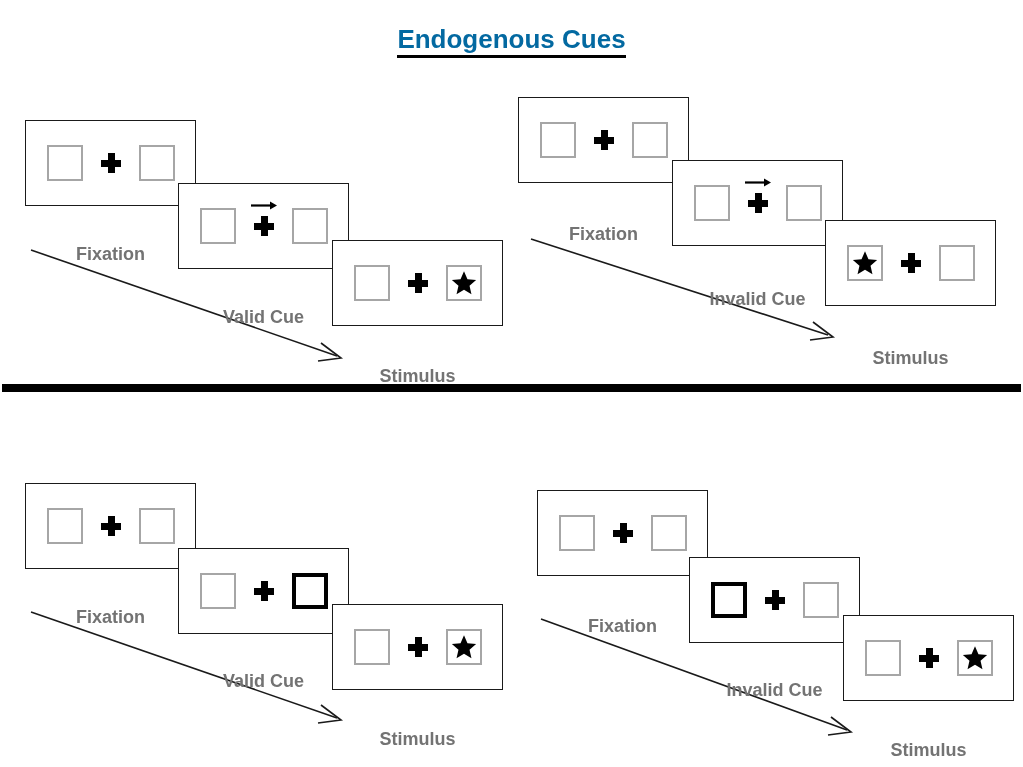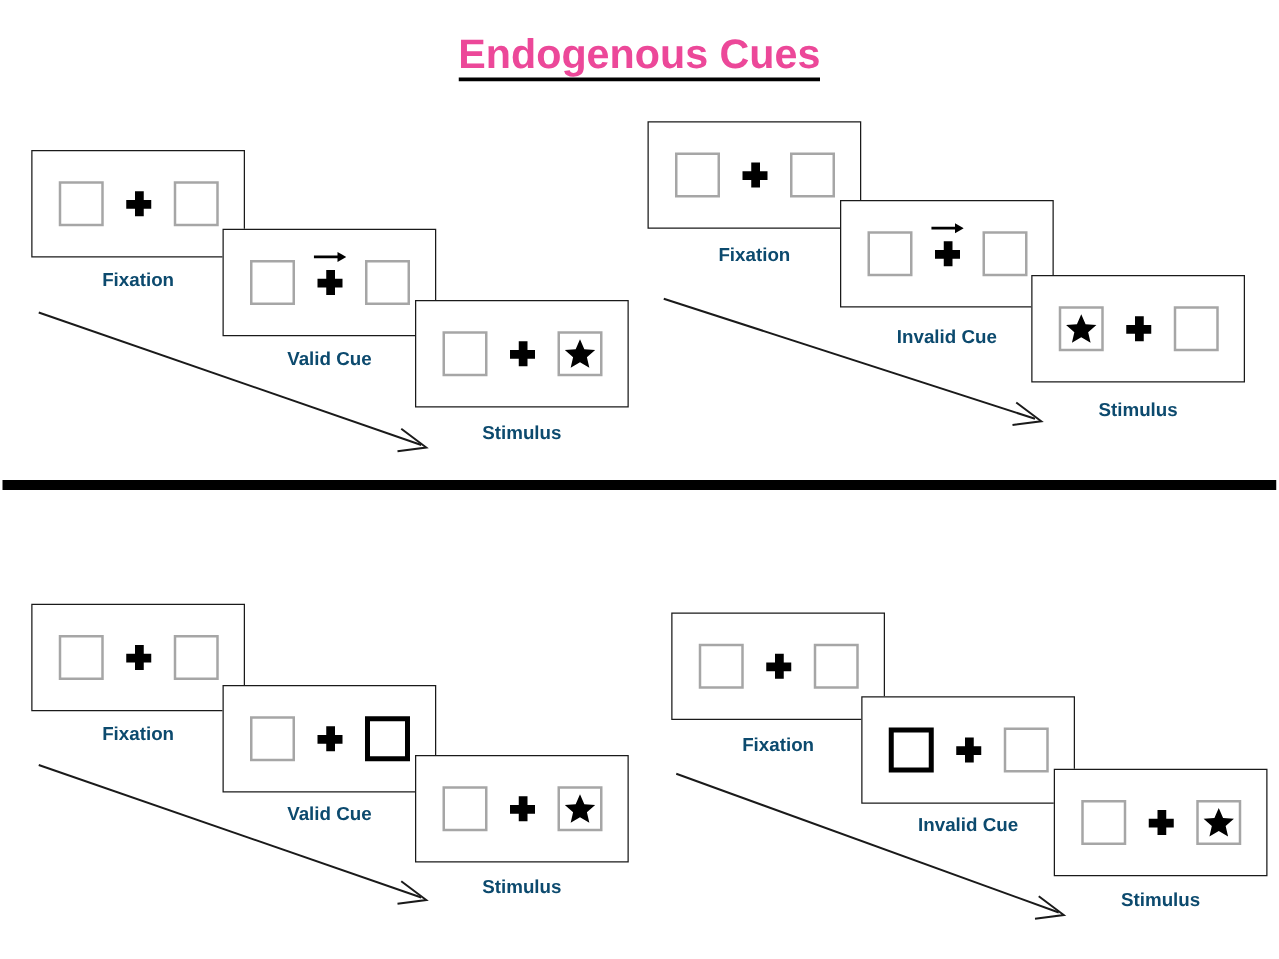--- a/index.html
+++ b/index.html
@@ -11,23 +11,23 @@
     overflow:hidden;
     -webkit-font-smoothing:antialiased;
   }
   .stage{position:absolute;inset:0;}
 
   
   .section-title{
     position:absolute;
     left:0;width:1023px;
     text-align:center;
-    font-size:33px;
+    font-size:26px;
     font-weight:bold;
-    color:#ec4899;
+    color:#0369a1;
     letter-spacing:0px;
   }
   .section-title span{
     border-bottom:3px solid #000;
     padding-bottom:1px;
     display:inline-block;
     line-height:1.1;
   }
 
   
@@ -94,26 +94,27 @@
 
   
   .star{
     width:26px;height:26px;
     display:block;
   }
 
   
   .caption{
     position:absolute;
-    font-size:15px;
+    font-size:18px;
     font-weight:bold;
-    color:#0c4a6e;
+    color:#737373;
     white-space:nowrap;
     z-index:3;
     text-align:center;
+    margin-top:28px;
   }
 
   
   .seq-arrow{
     position:absolute;
     z-index:1;
     overflow:visible;
   }
   .seq-arrow line, .seq-arrow polyline{
     stroke:#1a1a1a;

